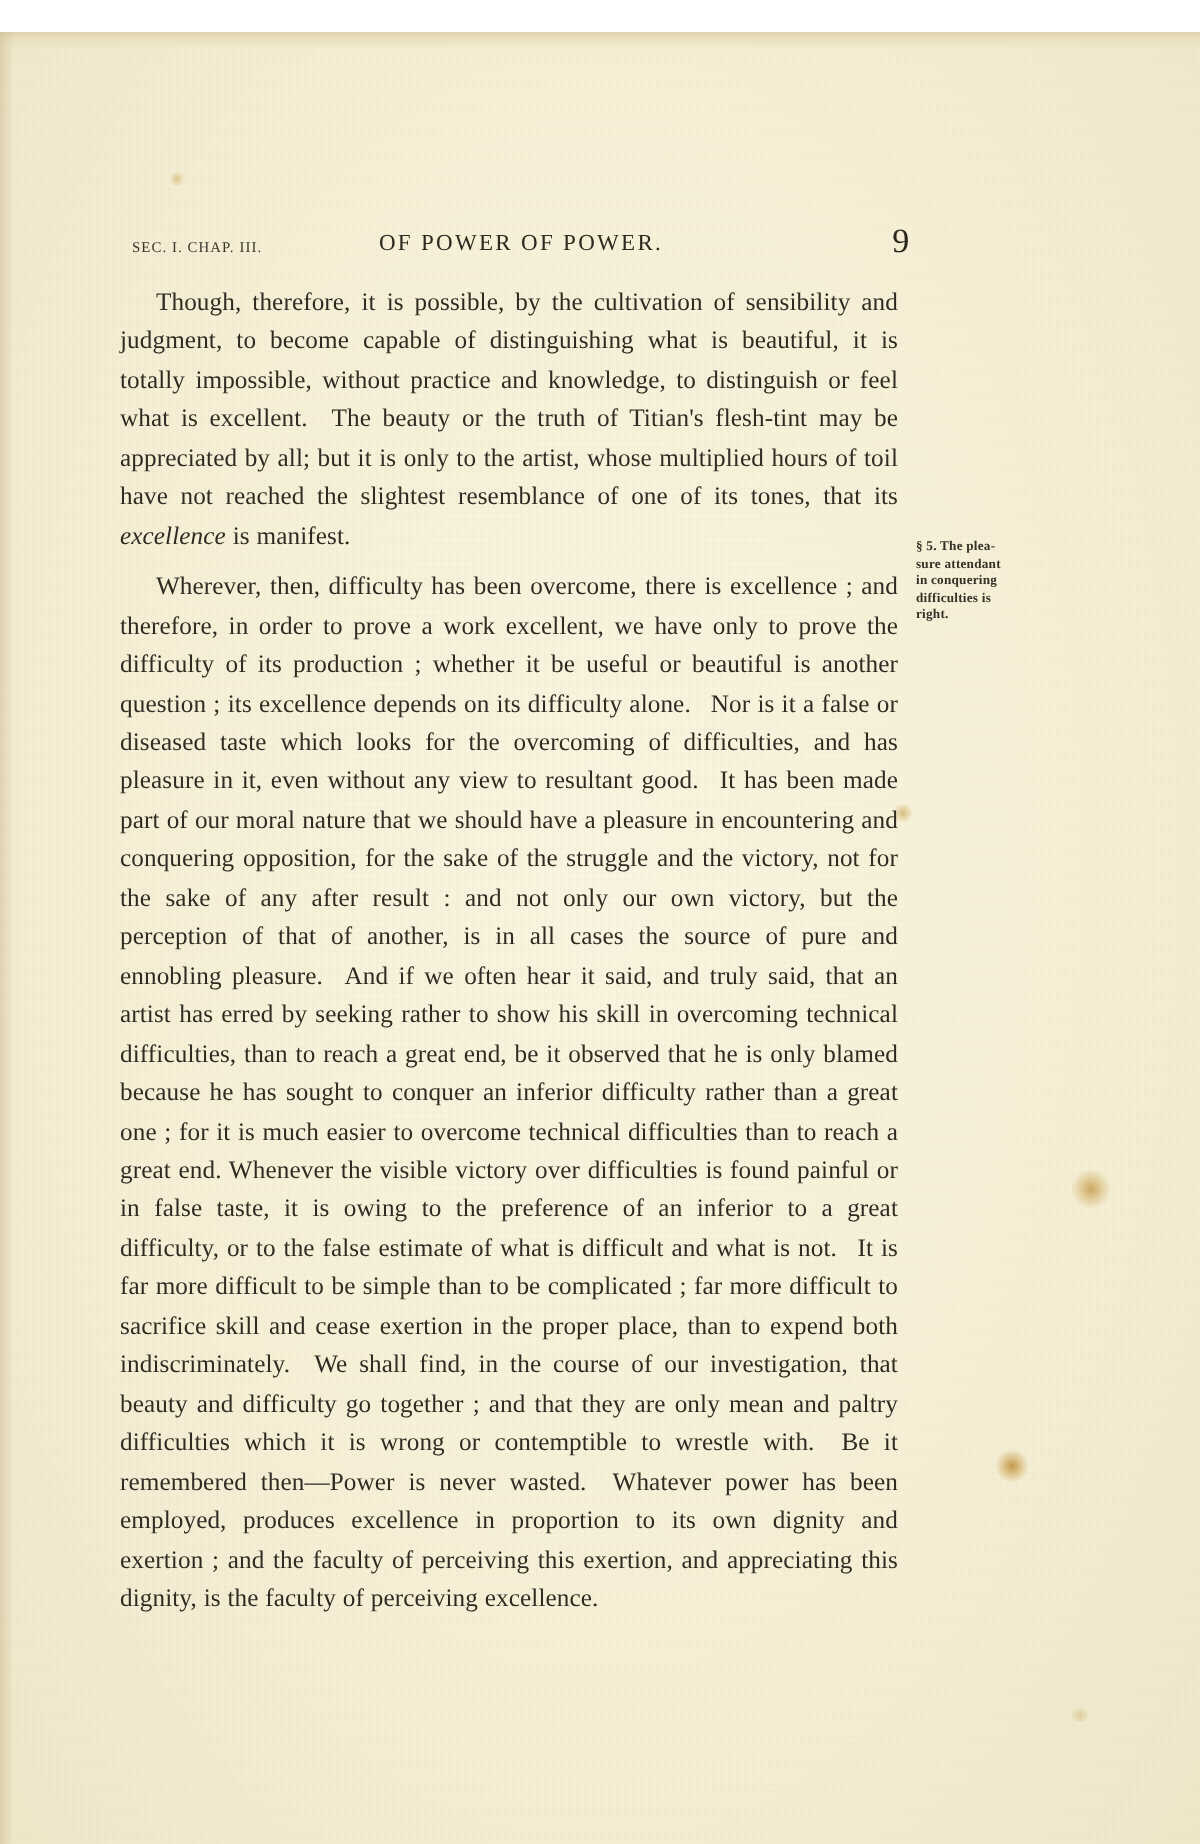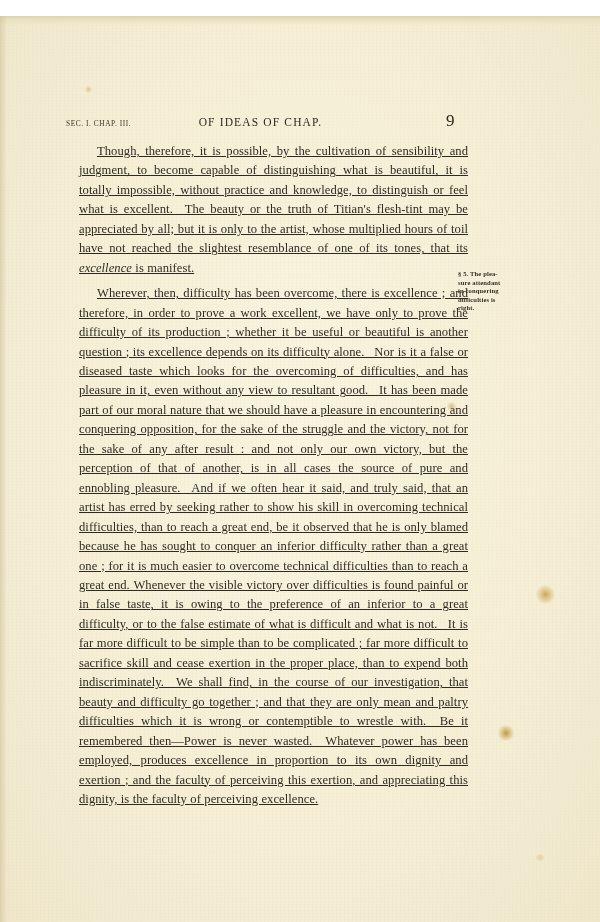--- a/index.html
+++ b/index.html
@@ -122,24 +122,23 @@
     right: 0;
     top: -4px;
     font-size: 17px;
     letter-spacing: .4px;
     color: #2b271f;
   }
 
   
   .textblock {
     position: absolute;
-    left: 79px;
+    left: 60px;
     top: 126px;
     width: 389px;
-    text-decoration: underline;
   }
   .para {
     margin: 0;
     font-size: 12.6px;
     line-height: 19.45px;
     text-align: justify;
     text-align-last: left;
     color: #2f2b23;
     letter-spacing: .05px;
     word-spacing: .2px;
@@ -182,21 +181,21 @@
   <div class="bottom-edge-shadow"></div>
 
   <div class="fox fox-a"></div>
   <div class="fox fox-b"></div>
   <div class="fox fox-c"></div>
   <div class="fox fox-d"></div>
   <div class="fox fox-e"></div>
 
   <div class="running-head">
     <span class="rh-sec">SEC. I. CHAP. III.</span>
-    <span class="rh-title">OF IDEAS OF CHAP.</span>
+    <span class="rh-title">OF POWER OF POWER.</span>
     <span class="rh-folio">9</span>
   </div>
 
   <div class="textblock">
 
     <p class="para indent"><span>Though, therefore, it is possible, by the cultivation of sensibility and judgment, to become capable of distinguishing what is beautiful, it is totally impossible, without practice and knowledge, to distinguish or feel what is excellent.  The beauty or the truth of Titian's flesh-tint may be appreciated by all; but it is only to the artist, whose multiplied hours of toil have not reached the slightest resemblance of one of its tones, that its </span><em>excellence</em><span> is manifest.</span></p>
 
     <p class="para indent">Wherever, then, difficulty has been overcome, there is excellence ; and therefore, in order to prove a work excellent, we have only to prove the difficulty of its production ; whether it be useful or beautiful is another question ; its excellence depends on its difficulty alone.  Nor is it a false or diseased taste which looks for the overcoming of difficulties, and has pleasure in it, even without any view to resultant good.  It has been made part of our moral nature that we should have a pleasure in encountering and conquering opposition, for the sake of the struggle and the victory, not for the sake of any after result : and not only our own victory, but the perception of that of another, is in all cases the source of pure and ennobling pleasure.  And if we often hear it said, and truly said, that an artist has erred by seeking rather to show his skill in overcoming technical difficulties, than to reach a great end, be it observed that he is only blamed because he has sought to conquer an inferior difficulty rather than a great one ; for it is much easier to overcome technical difficulties than to reach a great end. Whenever the visible victory over difficulties is found painful or in false taste, it is owing to the preference of an inferior to a great difficulty, or to the false estimate of what is difficult and what is not.  It is far more difficult to be simple than to be complicated ; far more difficult to sacrifice skill and cease exertion in the proper place, than to expend both indiscriminately.  We shall find, in the course of our investigation, that beauty and difficulty go together ; and that they are only mean and paltry difficulties which it is wrong or contemptible to wrestle with.  Be it remembered then—Power is never wasted.  Whatever power has been employed, produces excellence in proportion to its own dignity and exertion ; and the faculty of perceiving this exertion, and appreciating this dignity, is the faculty of perceiving excellence.</p>
 
   </div>

